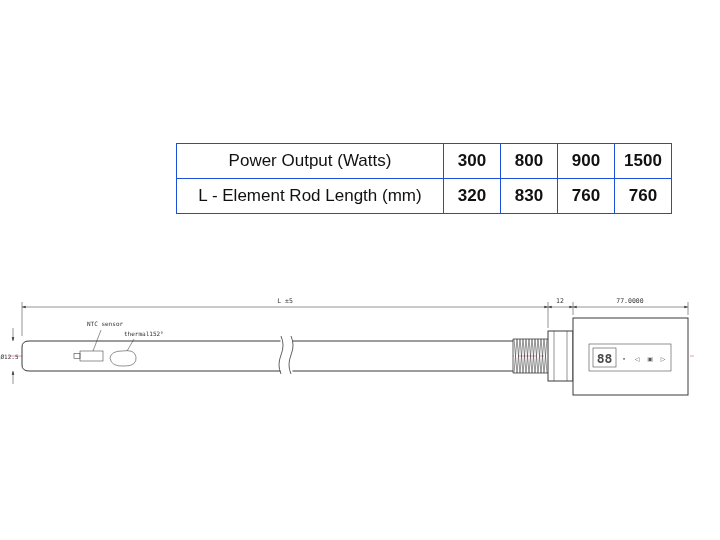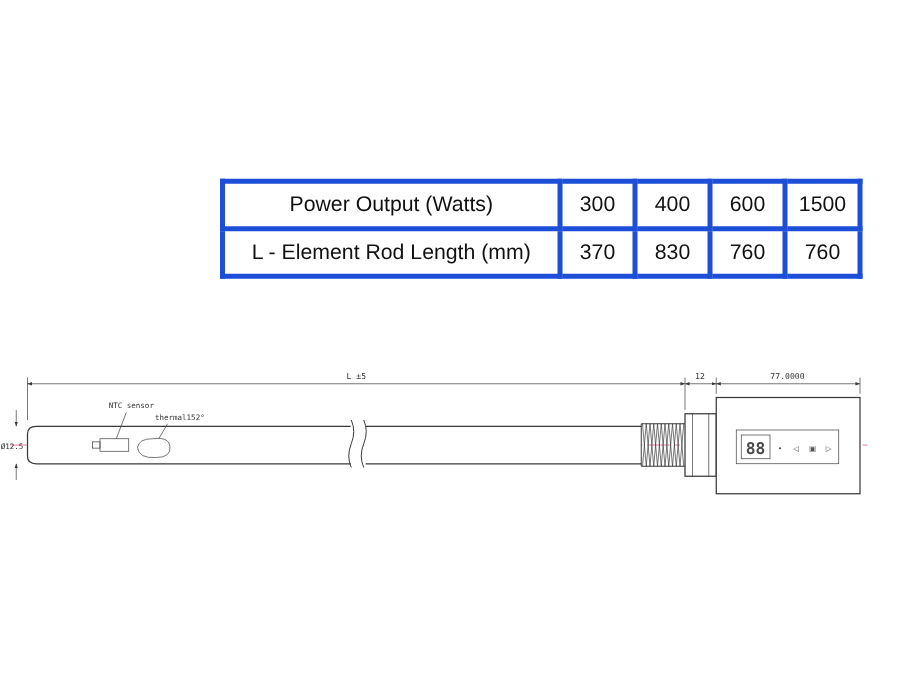--- a/index.html
+++ b/index.html
@@ -11,56 +11,56 @@
     overflow:hidden;
   }
   
   table.spec{
     position:absolute;left:176px;top:143px;
     border-collapse:collapse;
     font-family:"Liberation Sans", sans-serif;
     font-size:17px;color:#111;
   }
   table.spec td{
-    border:4px solid #1d4ed8;
+    border:1px solid #1d4ed8;
     height:34px;
     text-align:center;
     vertical-align:middle;
     padding:0 4px;
     background:#fff;
   }
   td.lbl{width:258px;}
-  td.val{width:48px;}
+  td.val{width:48px;font-weight:bold;}
   
   svg.draw{position:absolute;left:0;top:0;}
   .thin{stroke:#3a3a3a;stroke-width:0.8;fill:none;}
   .hair{stroke:#3a3a3a;stroke-width:0.55;fill:none;}
   .part{stroke:#3a3a3a;stroke-width:1;fill:#ffffff;}
   .dimtxt{font-family:"DejaVu Sans Mono", monospace;font-size:6.5px;fill:#333;}
   .calltxt{font-family:"DejaVu Sans Mono", monospace;font-size:6px;fill:#333;}
   .digits{font-family:"DejaVu Sans Mono", monospace;font-size:13px;font-weight:bold;fill:#4a4a4a;}
   .icons{font-family:"DejaVu Sans", sans-serif;font-size:6px;fill:#555;}
 </style>
 </head>
 <body>
 
 <div class="sheet">
 
   <table class="spec">
     <tbody>
       <tr>
         <td class="lbl">Power Output (Watts)</td>
         <td class="val">300</td>
-        <td class="val">400</td>
-        <td class="val">600</td>
+        <td class="val">800</td>
+        <td class="val">900</td>
         <td class="val">1500</td>
       </tr>
       <tr>
         <td class="lbl">L - Element Rod Length (mm)</td>
-        <td class="val">370</td>
+        <td class="val">320</td>
         <td class="val">830</td>
         <td class="val">760</td>
         <td class="val">760</td>
       </tr>
     </tbody>
   </table>
 
   <svg class="draw" width="720" height="540" viewBox="0 0 720 540">
     <defs>
       <marker id="arr" viewBox="0 0 10 10" refX="9.5" refY="5" markerWidth="7" markerHeight="7" orient="auto-start-reverse">

